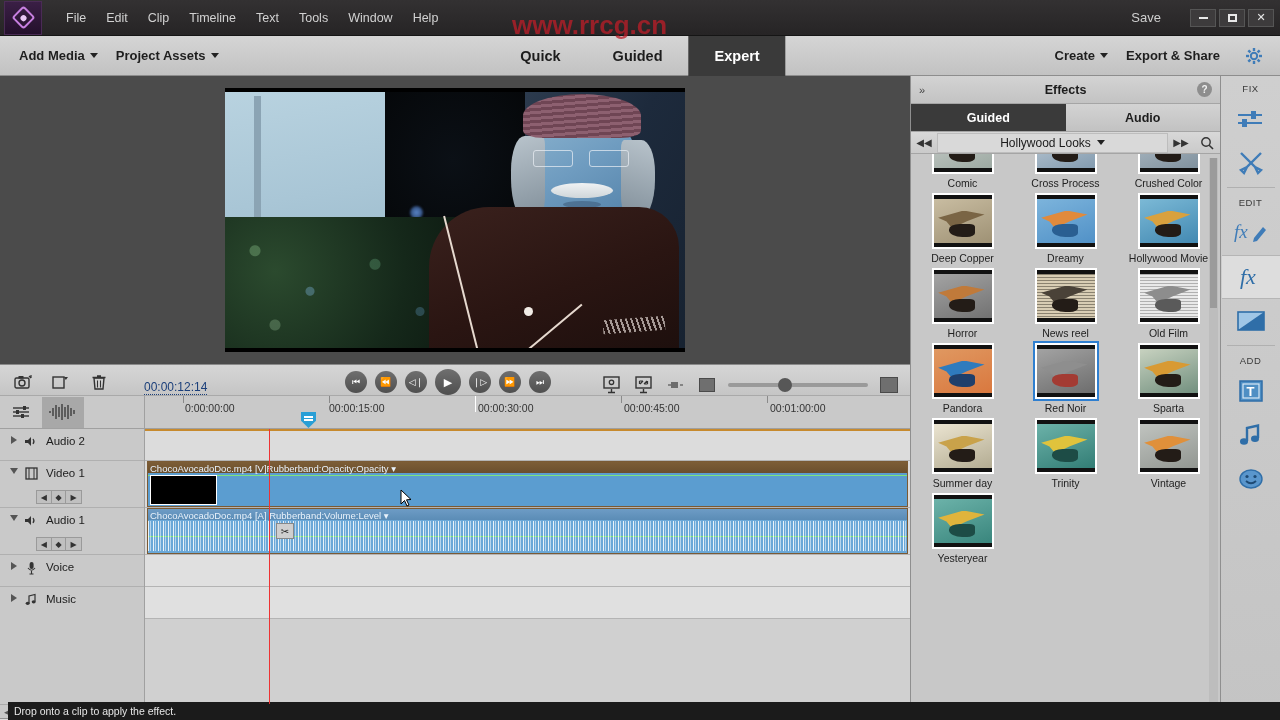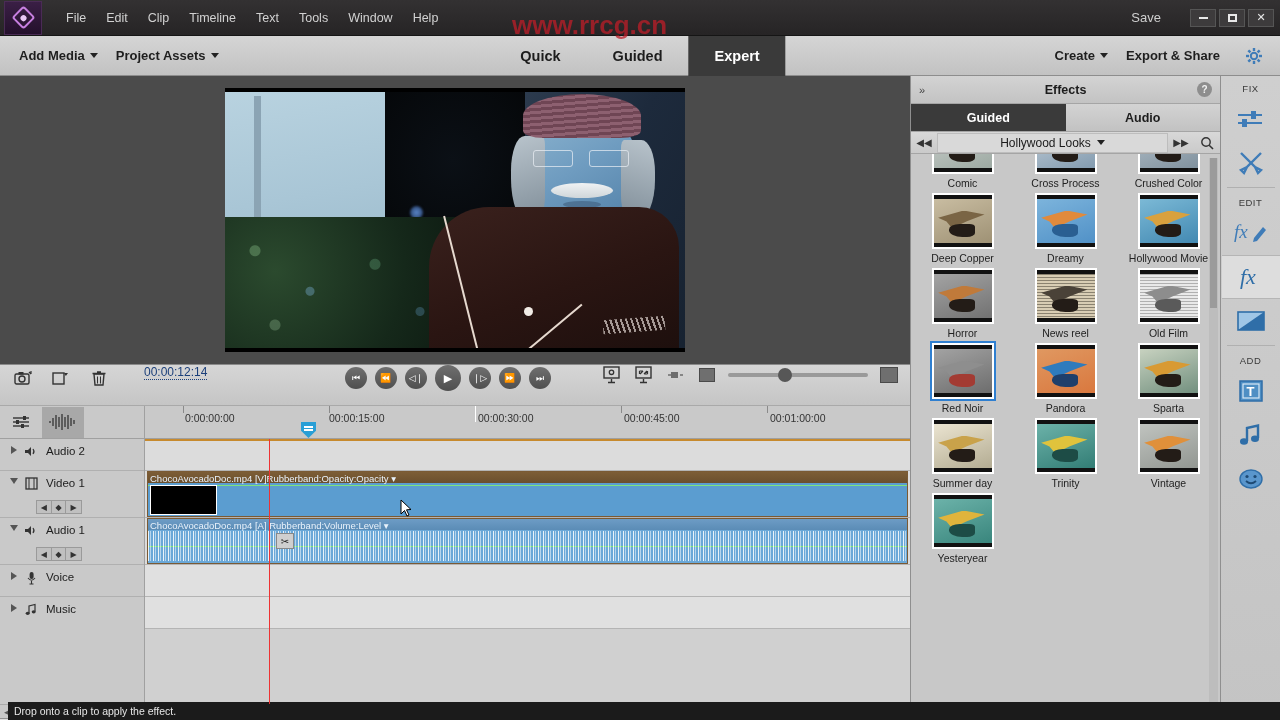--- a/index.html
+++ b/index.html
@@ -182,23 +182,23 @@
   .v-orb {
     position: absolute; left: 185px; top: 118px; width: 13px; height: 13px;
     border-radius: 50%; background: radial-gradient(#5a86c9,#1b2f52);
     filter: blur(1px);
   }
   .v-bar-top { position:absolute; left:0; top:0; width:100%; height:4px; background:#000; }
   .v-bar-bot { position:absolute; left:0; bottom:0; width:100%; height:4px; background:#000; }
 
   
   .tl-tools {
-    height: 42px; background: linear-gradient(#d6d6d6,#c5c5c5);
+    height: 32px; background: linear-gradient(#d6d6d6,#c5c5c5);
     border-top: 1px solid #8a8a8a; border-bottom: 1px solid #a9a9a9;
-    display: flex; align-items: flex-start; position: relative;
+    display: flex; align-items: flex-end; position: relative;
   }
   .tl-tools .ic { width: 30px; height: 26px; display:flex; align-items:center; justify-content:center; margin-left:8px; }
   .tc-display {
     margin-left: 30px; font-size: 12px; color: #1b3f7a;
     border-bottom: 1px dotted #1b3f7a; font-family: "Liberation Sans", sans-serif;
   }
   .transport { position: absolute; left: 345px; display: flex; gap: 8px; align-items:center; }
   .tp {
     width: 22px; height: 22px; border-radius: 50%;
     background: linear-gradient(#6f6f6f,#4f4f4f);
@@ -841,41 +841,41 @@
                   <div class="glider" style="background:#8d8d8d"></div>
                   <div class="pilot" style="background:#5a5a5a"></div>
                   <div class="bar-b"></div>
                 </div>
               </div>
             <div class="ef-caption">Old Film</div>
           </div>
         </div>
 
         <div class="ef-rowwrap">
+          <div class="ef-item">
+            <div class="ef-thumb">
+                <div class="ef-img" style="background:linear-gradient(160deg,#e09a63,#d9763c)">
+                  <div class="bar-t"></div>
+                  <div class="glider" style="background:#2f7bbd"></div>
+                  <div class="pilot" style="background:#1f3f6b"></div>
+                  <div class="bar-b"></div>
+                </div>
+              </div>
+            <div class="ef-caption">Pandora</div>
+          </div>
           <div class="ef-item selected">
             <div class="ef-thumb">
                 <div class="ef-img" style="background:linear-gradient(160deg,#a6a6a6,#6a6a6a)">
                   <div class="bar-t"></div>
                   <div class="glider" style="background:#8e8e8e"></div>
                   <div class="pilot" style="background:#a33b33"></div>
                   <div class="bar-b"></div>
                 </div>
               </div>
             <div class="ef-caption">Red Noir</div>
-          </div>
-          <div class="ef-item">
-            <div class="ef-thumb">
-                <div class="ef-img" style="background:linear-gradient(160deg,#e09a63,#d9763c)">
-                  <div class="bar-t"></div>
-                  <div class="glider" style="background:#2f7bbd"></div>
-                  <div class="pilot" style="background:#1f3f6b"></div>
-                  <div class="bar-b"></div>
-                </div>
-              </div>
-            <div class="ef-caption">Pandora</div>
           </div>
           <div class="ef-item">
             <div class="ef-thumb">
                 <div class="ef-img" style="background:linear-gradient(160deg,#cdd6c4,#6d8c7b)">
                   <div class="bar-t"></div>
                   <div class="glider" style="background:#d89a33"></div>
                   <div class="pilot"></div>
                   <div class="bar-b"></div>
                 </div>
               </div>

